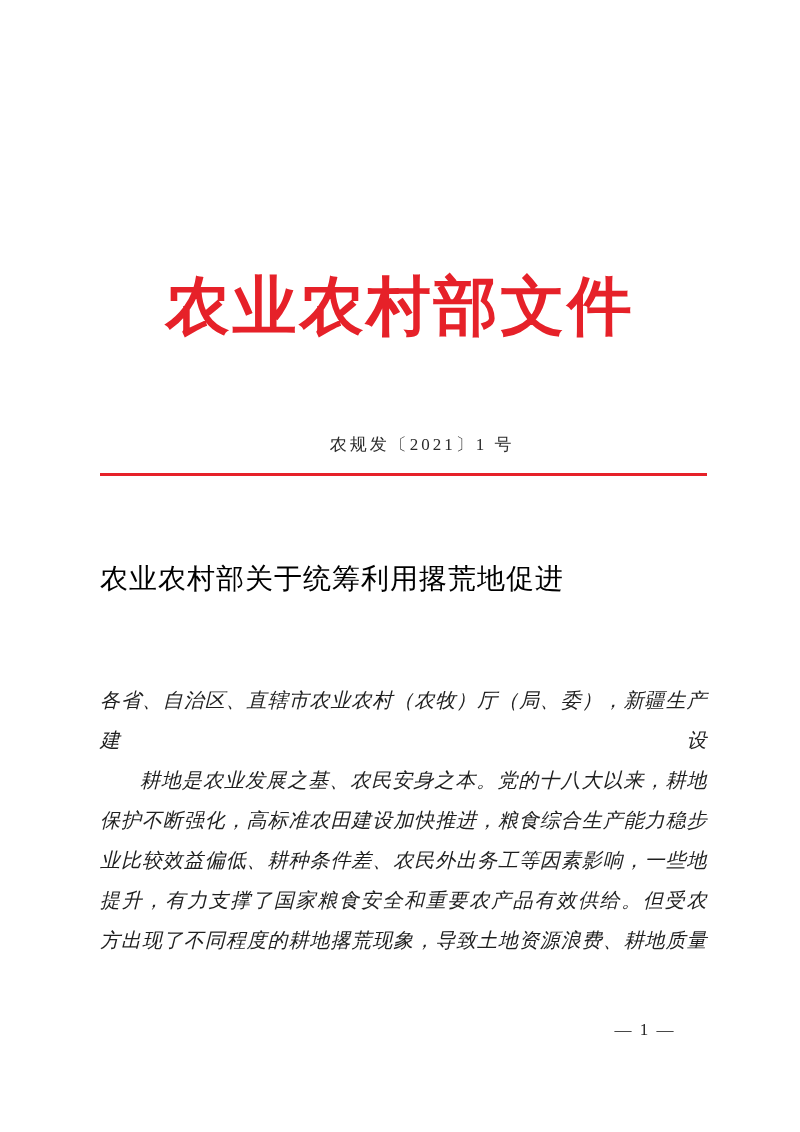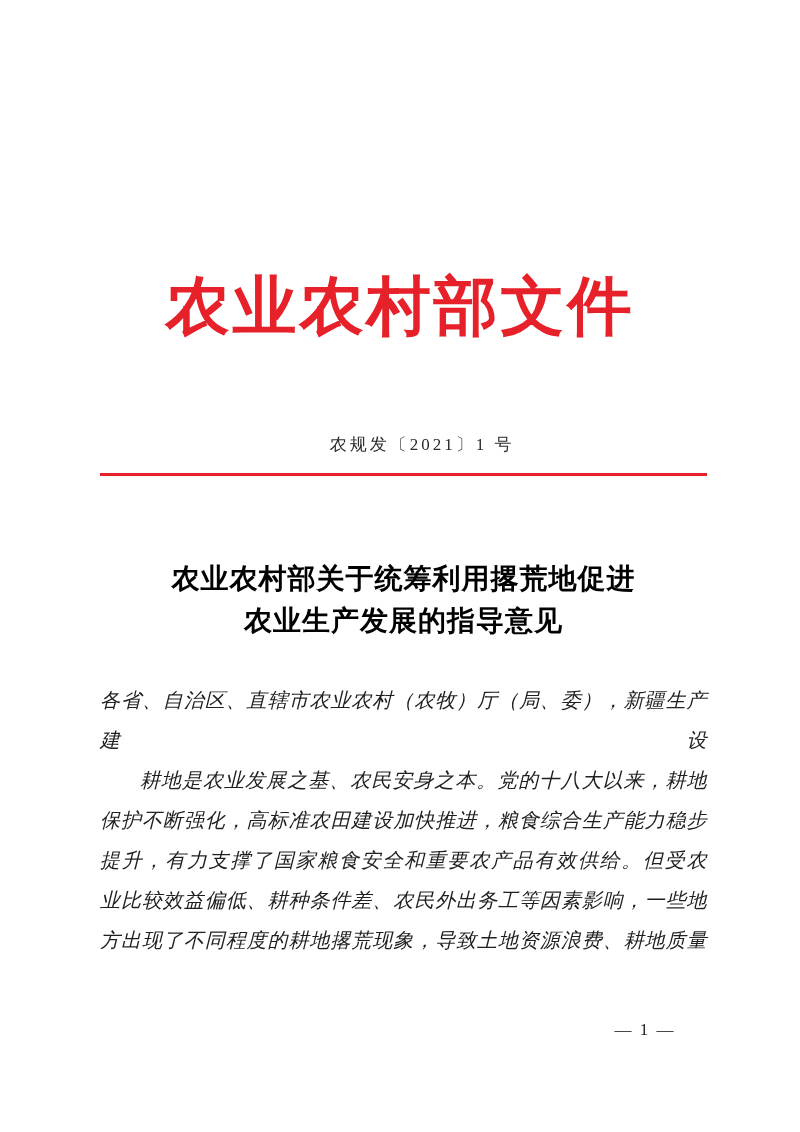--- a/index.html
+++ b/index.html
@@ -48,23 +48,22 @@
     left: 100px;
     width: 607px;
     height: 3px;
     background: var(--doc-red, #e62129);
   }
   .doc-title {
     position: absolute;
     top: 558px;
     left: 100px;
     width: 607px;
-    text-align: center;
     font-size: 28px;
-    font-weight: bold;
+    font-weight: normal;
     line-height: 42px;
     letter-spacing: 1px;
     color: #000000;
   }
   .doc-body {
     position: absolute;
     top: 680px;
     left: 100px;
     width: 607px;
     font-size: 20px;
@@ -100,27 +99,26 @@
 <div class="page">
 
   <div class="letterhead">农业农村部文件</div>
 
   <div class="doc-number">农规发〔2021〕1 号</div>
 
   <div class="red-rule"></div>
 
   <div class="doc-title">
     <div>农业农村部关于统筹利用撂荒地促进</div>
-    <div>农业生产发展的指导意见</div>
   </div>
 
   <div class="doc-body">
     <div class="body-line stretch">各省、自治区、直辖市农业农村（农牧）厅（局、委），新疆生产建设</div>
     <div class="body-line stretch indent">耕地是农业发展之基、农民安身之本。党的十八大以来，耕地</div>
     <div class="body-line stretch">保护不断强化，高标准农田建设加快推进，粮食综合生产能力稳步</div>
+    <div class="body-line stretch">业比较效益偏低、耕种条件差、农民外出务工等因素影响，一些地</div>
     <div class="body-line stretch">提升，有力支撑了国家粮食安全和重要农产品有效供给。但受农</div>
-    <div class="body-line stretch">业比较效益偏低、耕种条件差、农民外出务工等因素影响，一些地</div>
     <div class="body-line stretch">方出现了不同程度的耕地撂荒现象，导致土地资源浪费、耕地质量</div>
   </div>
 
   <div class="page-number">— 1 —</div>
 
 </div>
 
 </body></html>

